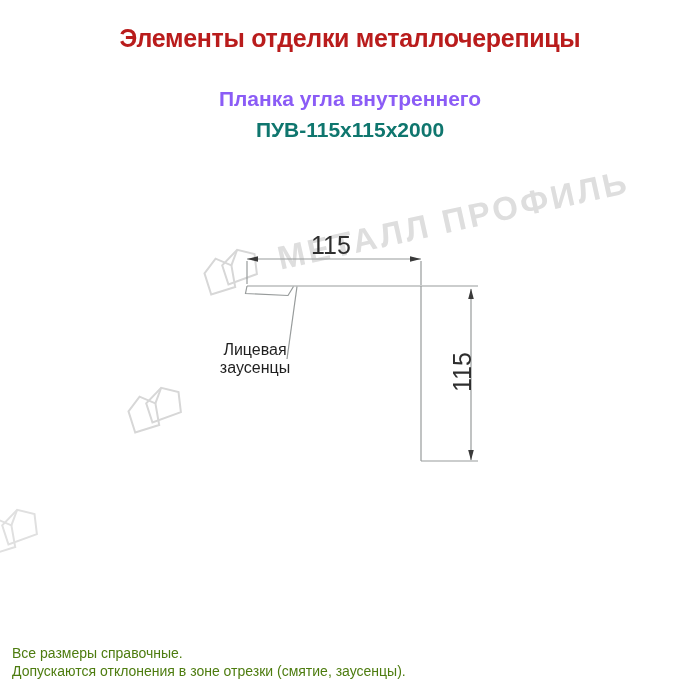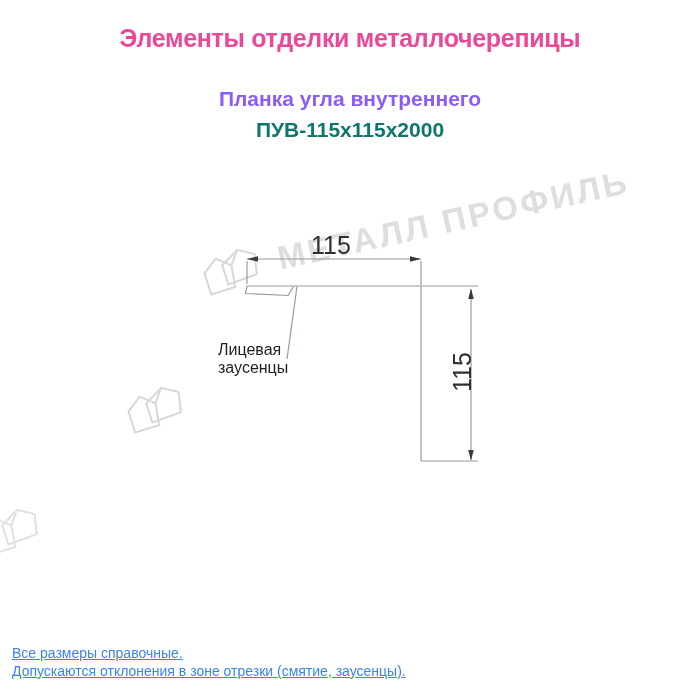--- a/index.html
+++ b/index.html
@@ -3,34 +3,34 @@
 <meta charset="utf-8">
 <style>
   html,body{margin:0;padding:0;}
   body{
     width:700px;height:700px;background:#ffffff;position:relative;
     overflow:hidden;font-family:"Liberation Sans", sans-serif;
     -webkit-font-smoothing:antialiased;
   }
   .abs{position:absolute;}
   .center-text{left:0;width:700px;text-align:center;}
-  .page-title{top:24px;font-size:25px;font-weight:bold;color:#ec4899;letter-spacing:-0.3px;}
+  .page-title{top:24px;font-size:25px;font-weight:bold;color:#b91c1c;letter-spacing:-0.3px;}
   .product-name{top:87px;font-size:21px;font-weight:bold;color:#8b5cf6;}
   .product-code{top:118px;font-size:21px;font-weight:bold;color:#0f766e;}
   .dim-label{font-size:25px;color:#2e2e2e;}
   .dim-h{left:300px;top:231px;width:62px;text-align:center;}
   .dim-v{
     left:431px;top:358px;width:62px;height:28px;text-align:center;
     transform:rotate(-90deg);transform-origin:50% 50%;
   }
   .face-label{
-    left:218px;top:341px;width:74px;
+    left:218px;top:341px;width:74px;text-align:center;
     font-size:16px;line-height:18px;color:#1f1f1f;
   }
-  .footer-note{left:12px;font-size:14px;color:#3b82f6;text-decoration:underline;}
+  .footer-note{left:12px;font-size:14px;color:#4d7c0f;}
   .footer-1{top:645px;}
   .footer-2{top:663px;}
   .watermark{
     display:flex;align-items:center;gap:10px;
     transform:rotate(-12.5deg);transform-origin:0 50%;
     pointer-events:none;
   }
   .wm-1{left:202px;top:252px;}
   .wm-2{left:126px;top:390px;}
   .wm-3{left:-18px;top:512px;}

